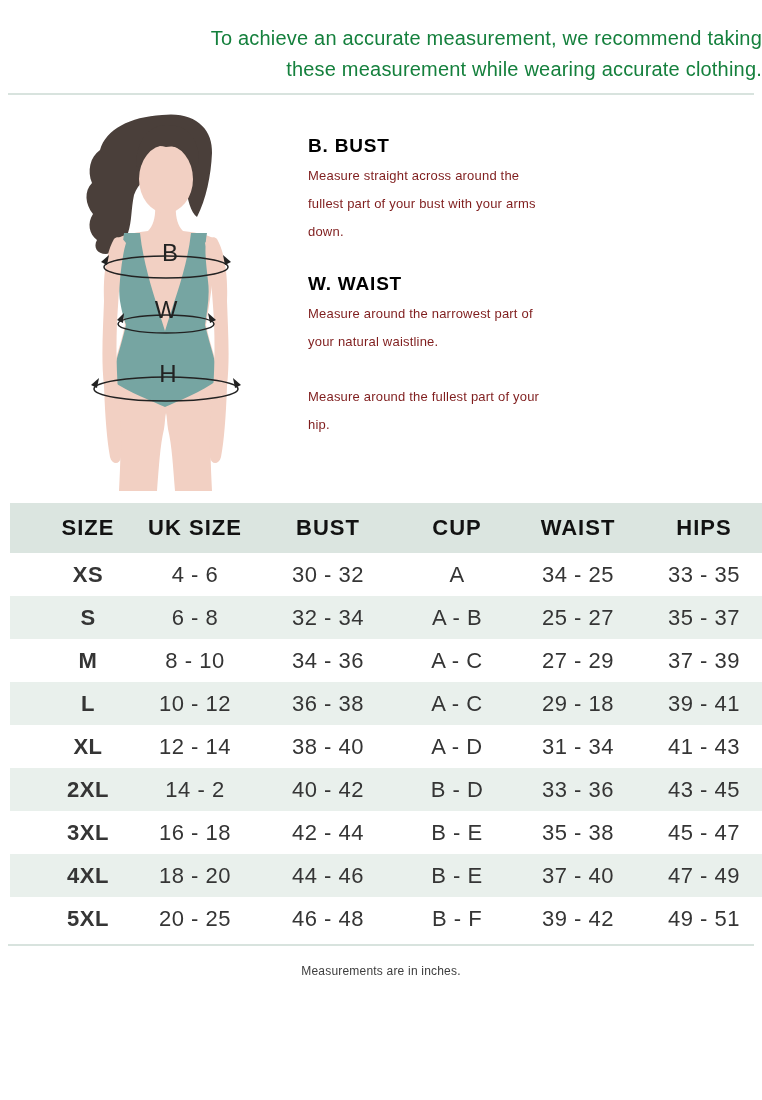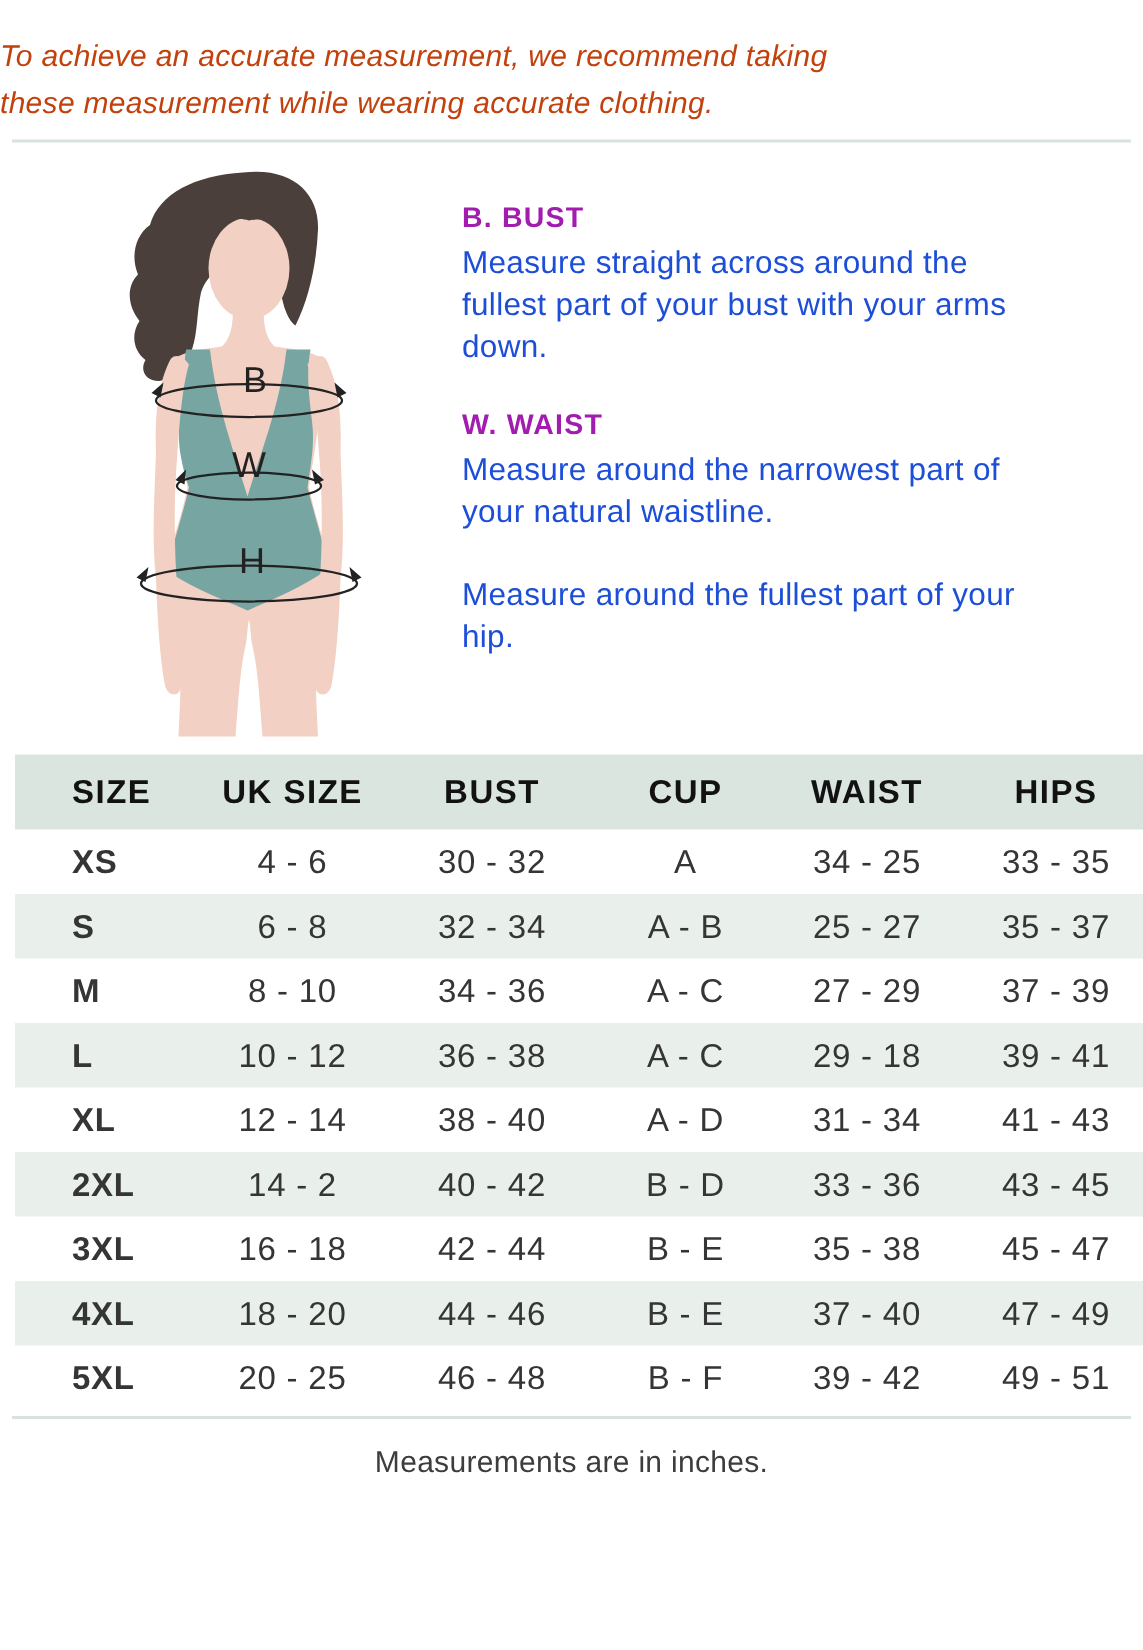--- a/index.html
+++ b/index.html
@@ -2,56 +2,56 @@
 <html><head>
 <meta charset="utf-8">
 <style>
   html,body{margin:0;padding:0;}
   body{
     width:762px;height:1100px;background:#ffffff;overflow:hidden;
     font-family:"Liberation Sans", sans-serif;color:#3f3f3f;
     -webkit-font-smoothing:antialiased;
   }
   .intro{
-    padding-top:23px;text-align:left;font-size:20px;line-height:31px;
-    color:#c2410c;letter-spacing:0.2px;font-style:italic;
+    padding-top:23px;text-align:right;font-size:20px;line-height:31px;
+    color:#15803d;letter-spacing:0.2px;
   }
   .divider{
     height:2px;background:#d8e3de;margin:8px 8px 0 8px;border:0;
   }
   .diagram{position:relative;height:408px;}
   .figure-svg{position:absolute;left:60px;top:6px;}
   .guide{position:absolute;left:308px;top:40px;width:440px;}
   .guide-block h3{
-    margin:0 0 5px 0;font-size:19px;color:#a21caf;letter-spacing:0.8px;
+    margin:0 0 5px 0;font-size:19px;color:#000000;letter-spacing:0.8px;
     font-weight:bold;
   }
   .guide-block p{
-    margin:0 0 27px 0;font-size:21px;line-height:28px;color:#1d4ed8;
+    margin:0 0 27px 0;font-size:13px;line-height:28px;color:#7f1d1d;
     white-space:pre-line;letter-spacing:0.2px;
   }
   table.size-table{
     width:742px;margin:0 10px;border-collapse:collapse;table-layout:fixed;
   }
   table.size-table th{
     height:50px;background:#dbe5e0;font-size:22px;color:#121212;
     letter-spacing:1px;text-align:center;font-weight:bold;padding:0;
   }
   table.size-table td{
     height:43px;text-align:center;font-size:22px;color:#353535;
     letter-spacing:0.5px;padding:0;
   }
   table.size-table th.col-size, table.size-table td.col-size{
-    text-align:left;padding-left:38px;
+    text-align:center;padding-left:38px;
   }
   td.col-size{font-weight:bold;color:#141414;}
   tr.striped{background:#e9f0ec;}
   .footer-divider{height:2px;background:#d8e3de;margin:4px 8px 0 8px;border:0;}
   .footer-note{
-    margin:0;padding-top:18px;text-align:center;font-size:20px;color:#3d3d3d;
+    margin:0;padding-top:18px;text-align:center;font-size:12px;color:#3d3d3d;
     letter-spacing:0.2px;
   }
 </style>
 </head>
 <body>
 
 <div class="intro">
   <div>To achieve an accurate measurement, we recommend taking</div>
   <div>these measurement while wearing accurate clothing.</div>
 </div>

